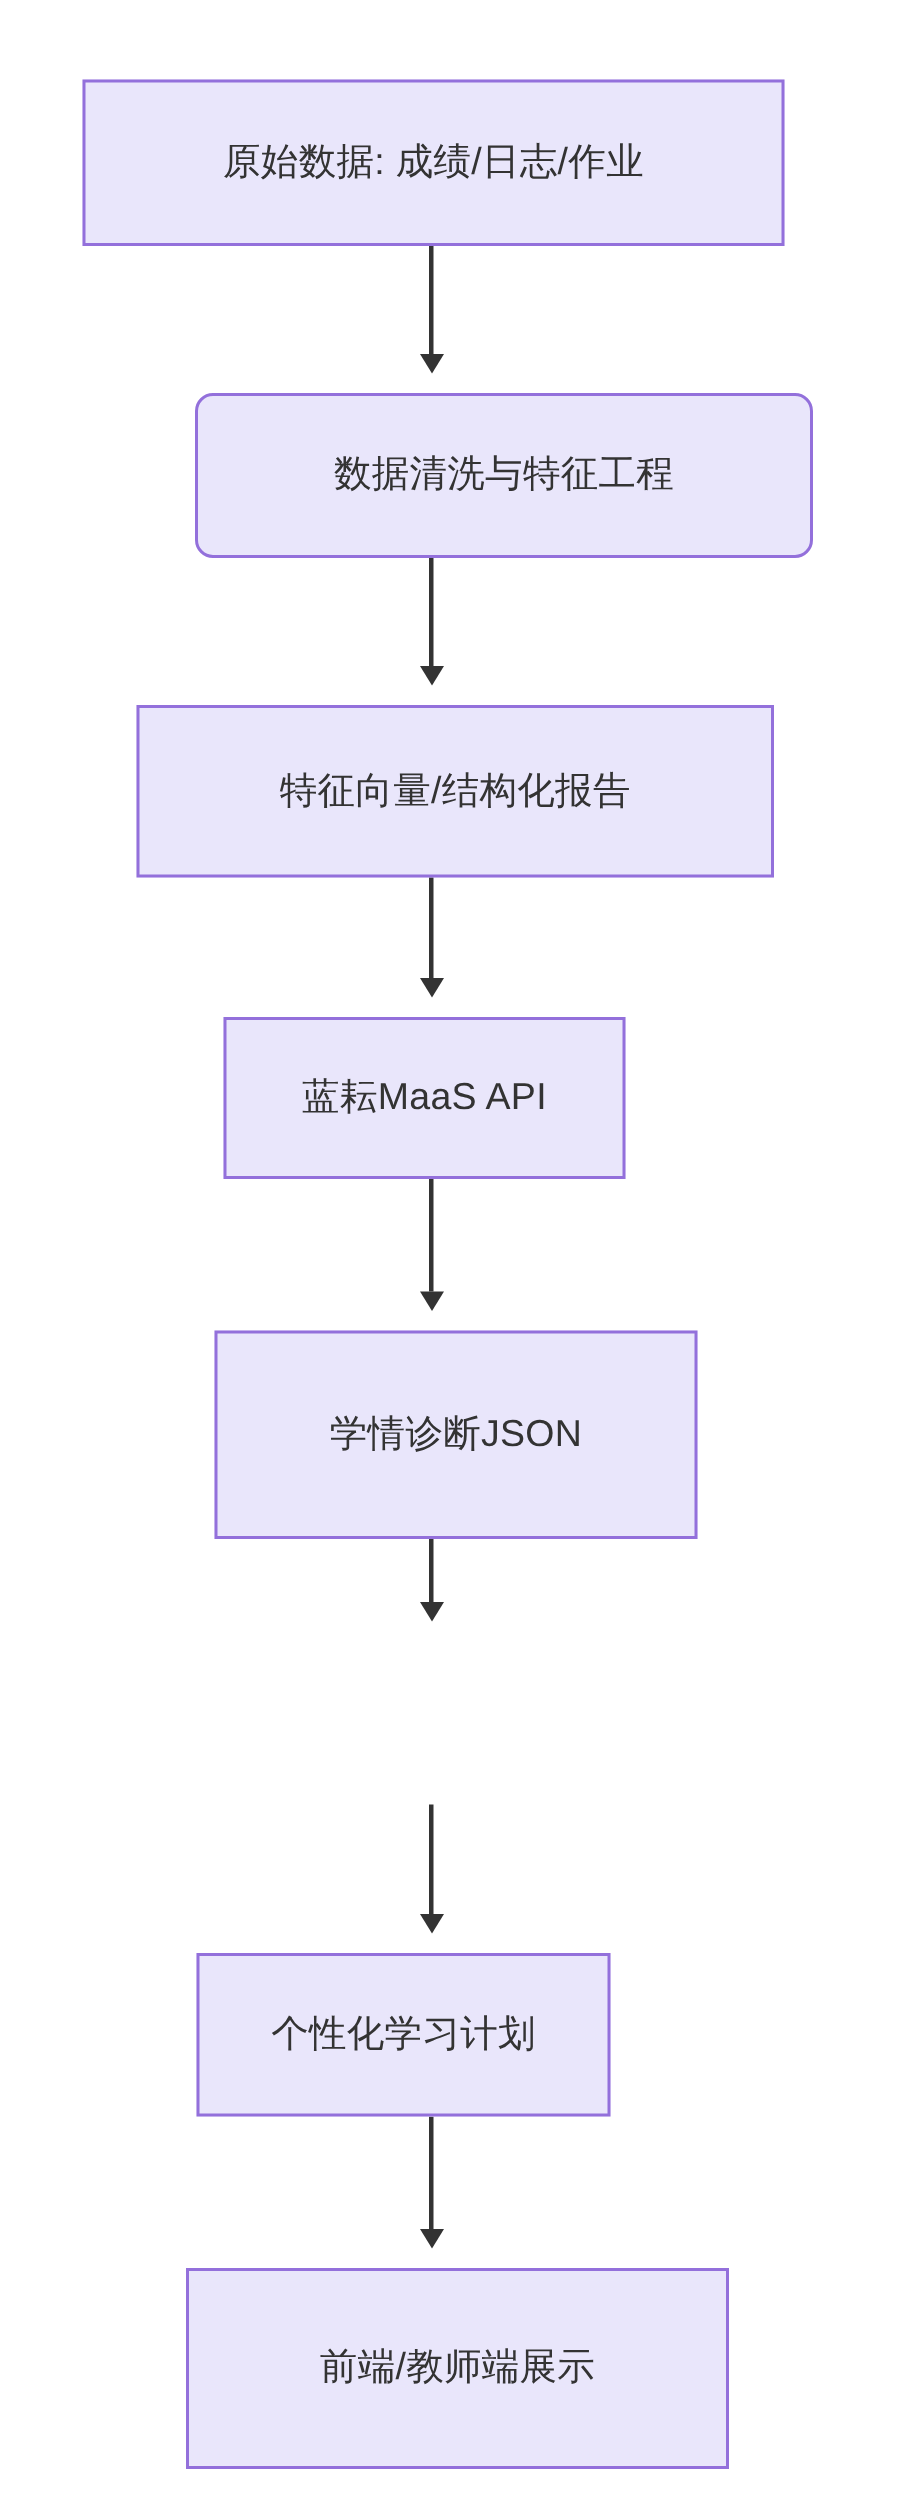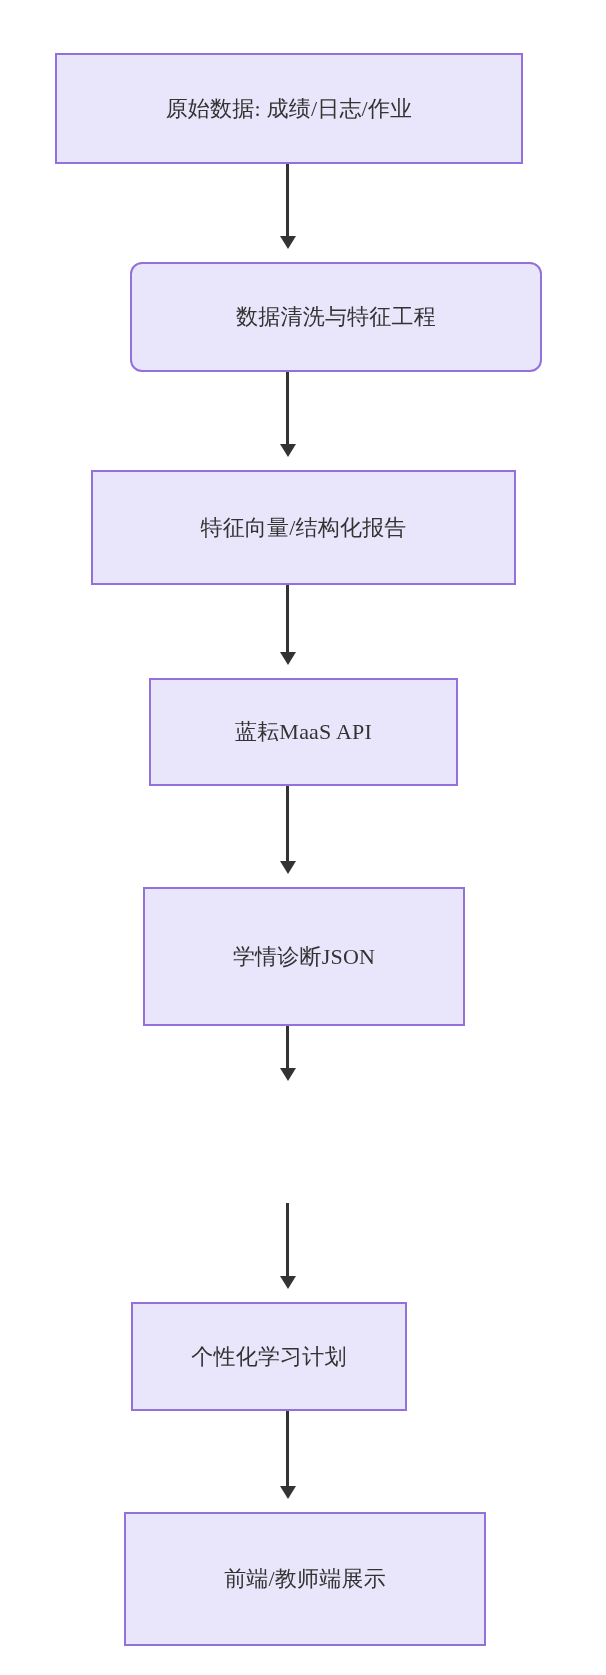--- a/index.html
+++ b/index.html
@@ -19,25 +19,24 @@
   }
   .node {
     position: absolute;
     box-sizing: border-box;
     background: #e9e6fb;
     border: 2px solid #9370db;
     display: flex;
     align-items: center;
     justify-content: center;
     color: #333333;
-    font-size: 22px;
+    font-size: 25px;
     line-height: 1.25;
     letter-spacing: 0.2px;
     white-space: nowrap;
-    font-family: Liberation Serif, serif;
   }
   .node.rounded {
     border-radius: 12px;
   }
   .node-label {
     display: block;
     padding: 0 6px;
   }
   .connector {
     position: absolute;
@@ -84,21 +83,21 @@
   </div>
 
   <div class="node rounded" style="left:130px; top:262px; width:412px; height:110px;">
     <span class="node-label">数据清洗与特征工程</span>
   </div>
 
   <div class="node" style="left:91px; top:470px; width:425px; height:115px;">
     <span class="node-label">特征向量/结构化报告</span>
   </div>
 
-  <div class="node" style="left:149px; top:678px; width:309px; height:108px;">
+  <div class="node" style="left:149px; top:678px; width:268px; height:108px;">
     <span class="node-label">蓝耘MaaS API</span>
   </div>
 
   <div class="node" style="left:143px; top:887px; width:322px; height:139px;">
     <span class="node-label">学情诊断JSON</span>
   </div>
 
 
   <div class="node" style="left:131px; top:1302px; width:276px; height:109px;">
     <span class="node-label">个性化学习计划</span>

